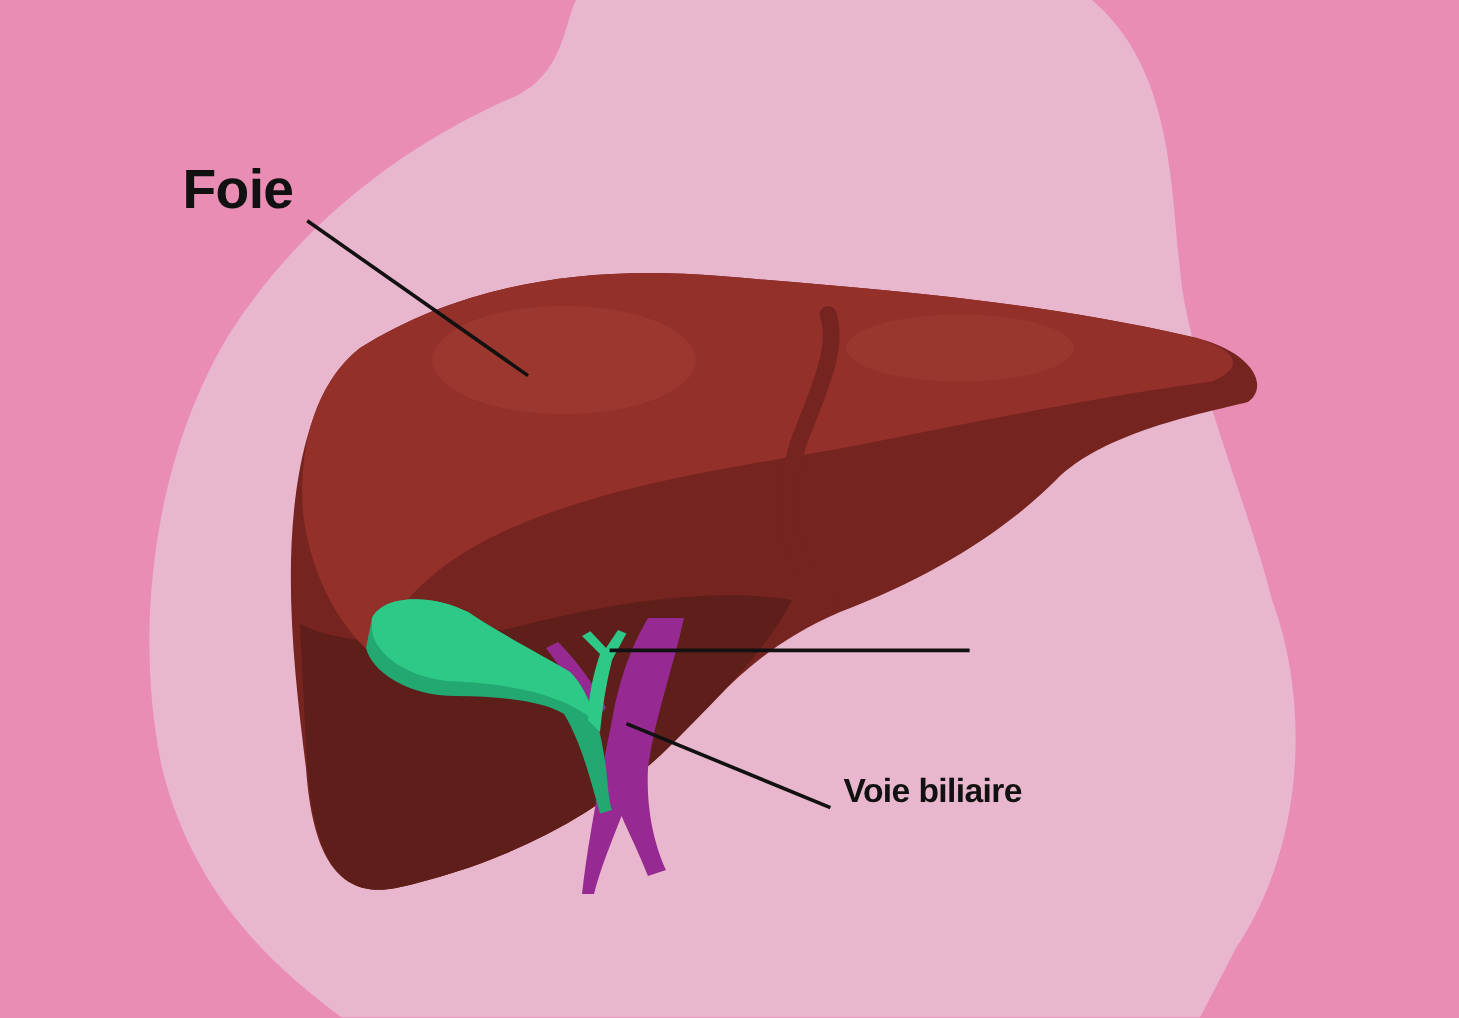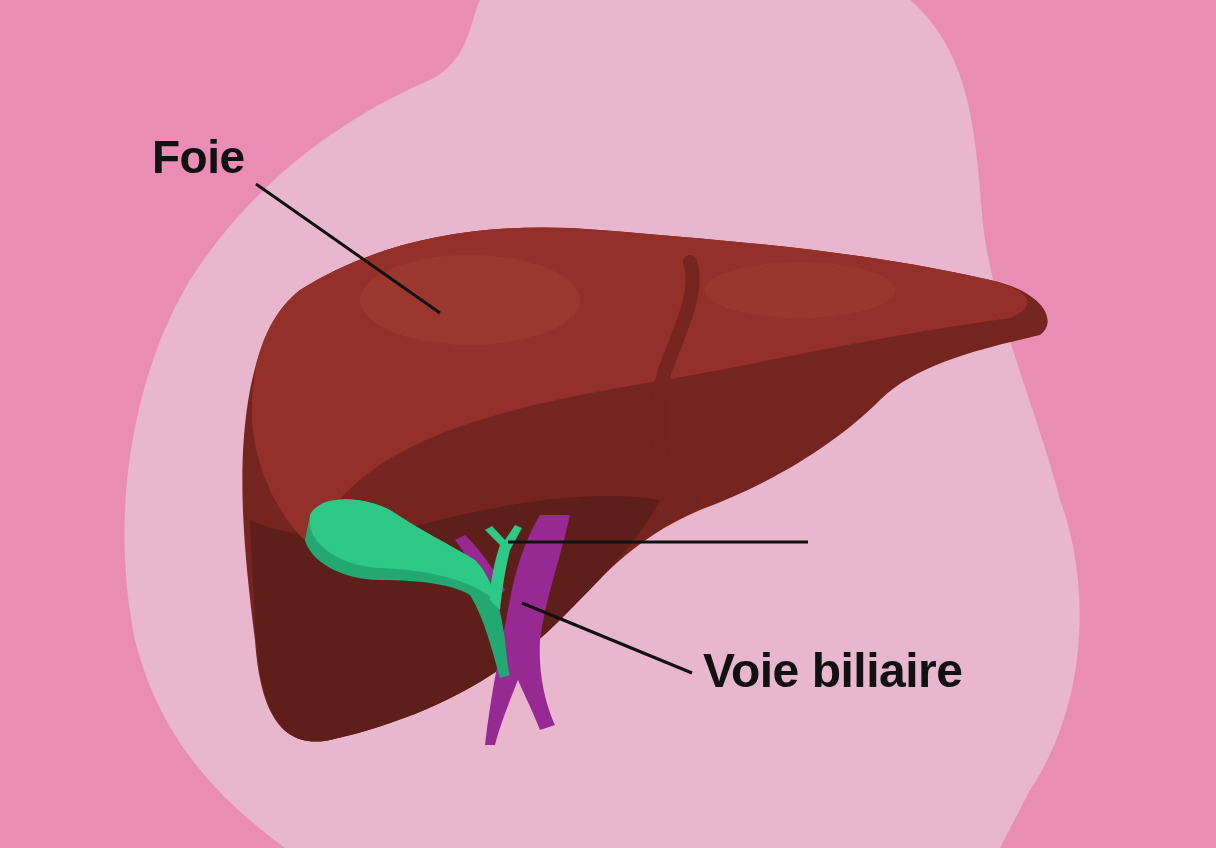--- a/index.html
+++ b/index.html
@@ -35,14 +35,14 @@
     <path d="M310,515 C320,495 360,495 390,510 C420,530 450,545 475,560 C485,570 492,585 495,600 C470,580 430,570 380,568 C340,566 312,545 310,525 Z" fill="#2ec987"></path>
 
     <path d="M490,600 C490,580 495,560 500,545 L485,530 L492,526 L505,540 L515,525 L522,528 L510,550 C505,570 502,590 500,610 Z" fill="#2ec987"></path>
 
     <line x1="256" y1="184" x2="440" y2="313" stroke="#111" stroke-width="3"></line>
     <line x1="508" y1="542" x2="808" y2="542" stroke="#111" stroke-width="3"></line>
     <line x1="522" y1="603" x2="692" y2="673" stroke="#111" stroke-width="3"></line>
   </svg>
 
   <div class="label" style="left:152px; top:130px; font-size:46px;">Foie</div>
-  <div class="label" style="left:703px; top:643px; font-size:48px;">Voie biliaire</div>
+  <div class="label" style="left:703px; top:643px; font-size:28px;">Voie biliaire</div>
 </div>
 
 </body></html>

